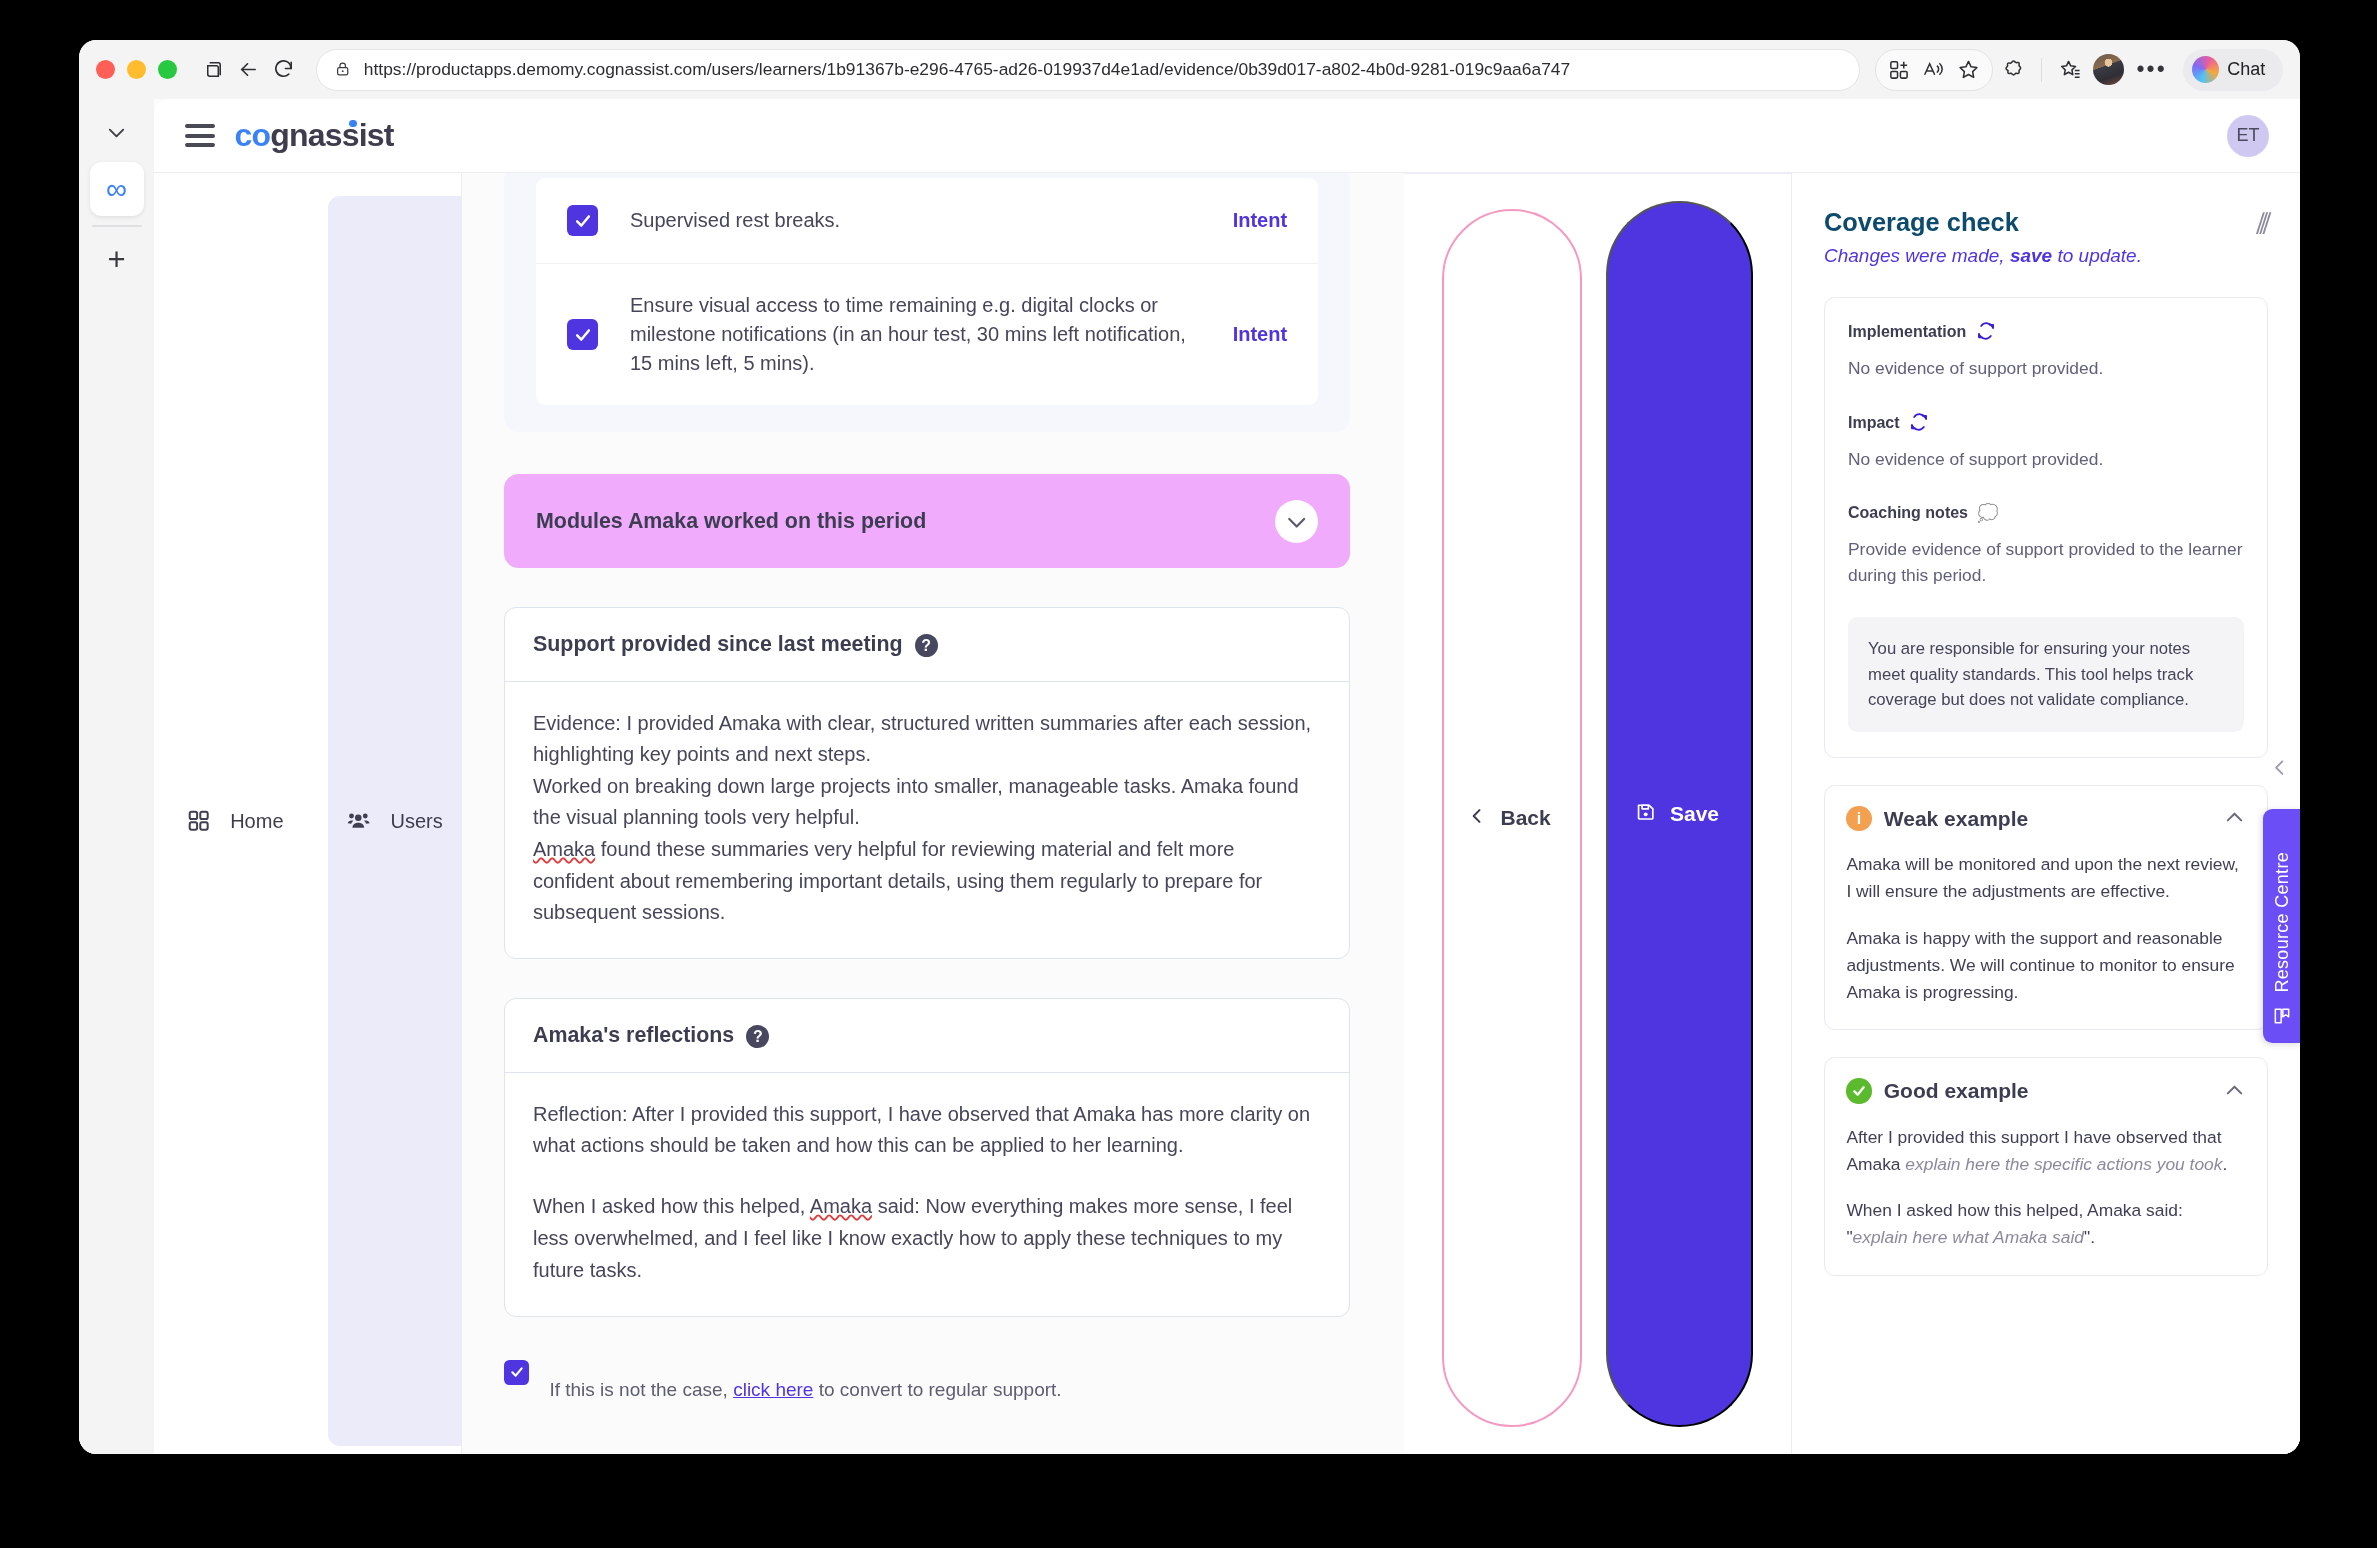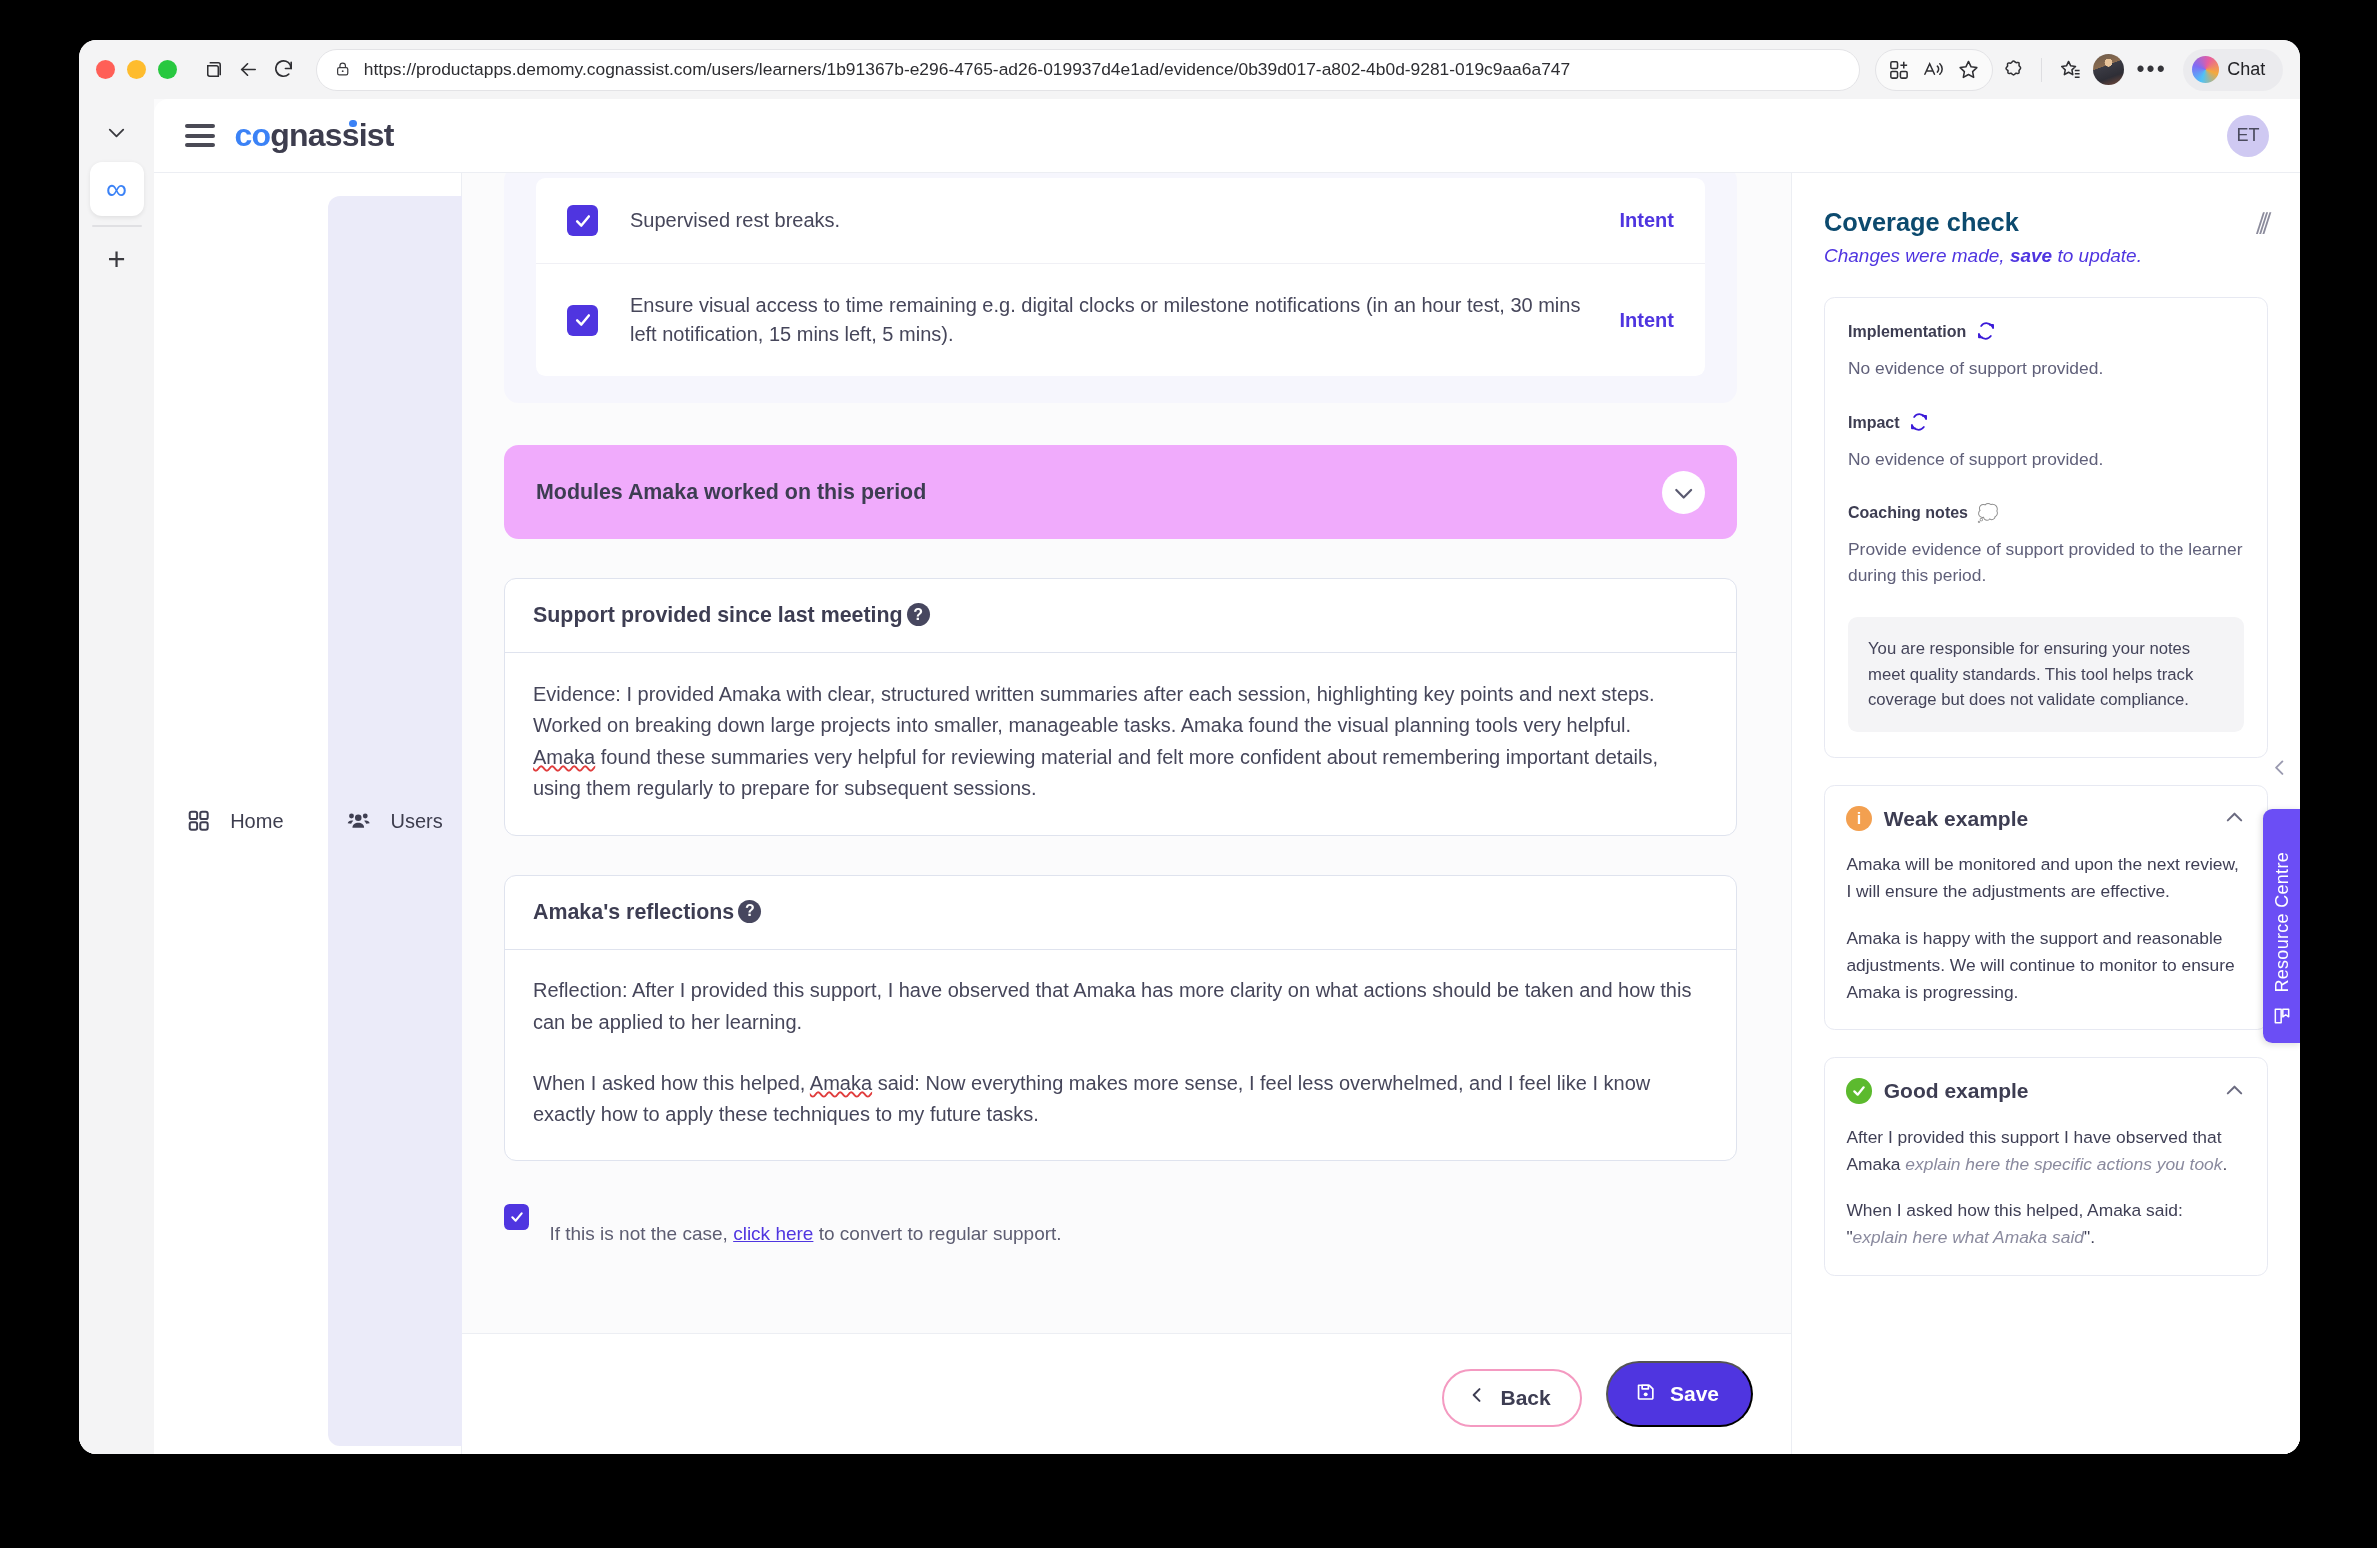--- a/index.html
+++ b/index.html
@@ -194,21 +194,21 @@
     text-align: center;
   }
   .nav-footer .copy { font-size: 16px; color: #575766; line-height: 1.5; }
   .nav-footer .links { margin-top: 23px; font-size: 15.4px; color: #3f3f52; display: flex; gap: 14.7px; justify-content: center; }
 
   
   .center {
     flex: 1;
     min-width: 0;
     background: #fbfbfc;
-    display: flex; flex-direction: column;
+    display: flex; flex-direction: row;
     position: relative;
   }
   .center-scroll {
     flex: 1;
     padding: 0 54px 0 42px;
     overflow: hidden;
   }
 
   
   .adj-card {
@@ -258,21 +258,21 @@
   .sect {
     margin-top: 39px;
     background: #fff;
     border: 1.3px solid #dfe3ee;
     border-radius: 12px;
     overflow: hidden;
   }
   .sect-head {
     padding: 24px 28px;
     border-bottom: 1.3px solid #dfe3ee;
-    display: flex; align-items: flex-start; gap: 4px;
+    display: flex; align-items: flex-end; gap: 12px;
   }
   .sect-title { font-size: 21.4px; font-weight: 700; color: #3d3d52; }
   .help-ico {
     width: 23px; height: 23px; border-radius: 50%;
     background: #47475f; color: #fff;
     display: flex; align-items: center; justify-content: center;
     font-size: 16px; font-weight: 700;
     flex: none;
   }
   .sect-body { padding: 25.4px 28px 29.5px; }

